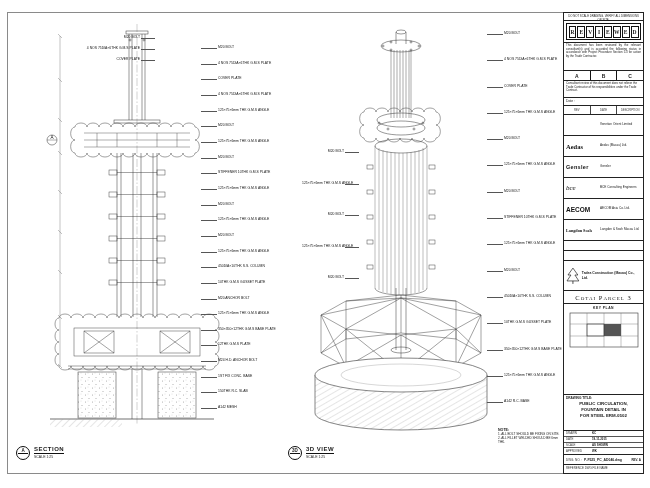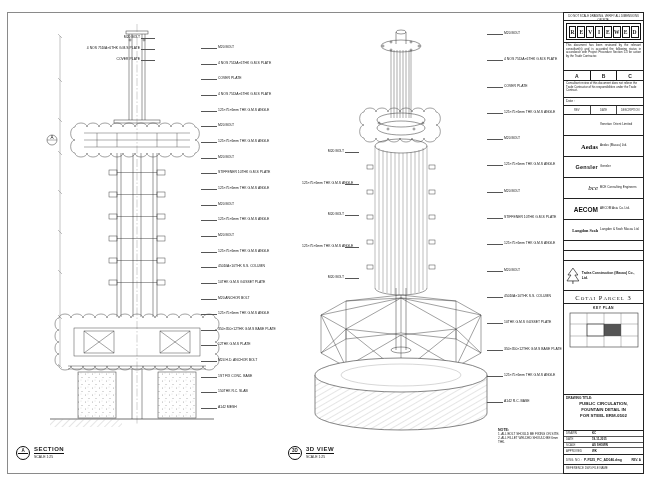--- a/index.html
+++ b/index.html
@@ -37,21 +37,21 @@
   .para2{font-size:2.9px;line-height:1.25;height:17px;overflow:hidden}
   .abc{display:flex;padding:0;height:10px}
   .abc div{flex:1;border-right:0.6px solid #111;text-align:center;font-size:5px;line-height:10px;font-weight:bold}
   .abc div:last-child{border-right:none}
   .daterow{font-size:3.4px;height:8px}
   .revtab{display:flex;height:9px;padding:0}
   .revtab div{flex:1;border-right:0.5px solid #444;font-size:2.7px;text-align:center;line-height:9px;color:#333}
   .revtab div:last-child{border-right:none}
 
   .co{display:flex;align-items:center;height:21px;overflow:hidden}
-  .co .logo{width:32px;text-align:right;flex:0 0 auto;color:#111}
+  .co .logo{width:32px;text-align:left;flex:0 0 auto;color:#111}
   .co .nm{flex:1;font-size:3.1px;line-height:1.2;padding-left:2px;color:#222}
   .lg-venetian{font-size:3.4px;font-family:"Liberation Serif",serif}
   .lg-aedas{font-size:6.5px;font-weight:bold;font-family:"Liberation Serif",serif}
   .lg-gensler{font-size:5.5px;font-weight:bold;letter-spacing:0.3px}
   .lg-bce{font-size:7px;font-style:italic;font-family:"Liberation Serif",serif}
   .lg-aecom{font-size:6.5px;font-weight:bold}
   .lg-ls{font-size:4.2px;font-weight:bold;font-family:"Liberation Serif",serif}
   .blankrow{height:10px}
 
   .contractor{height:30px;display:flex;align-items:center;gap:2px}

